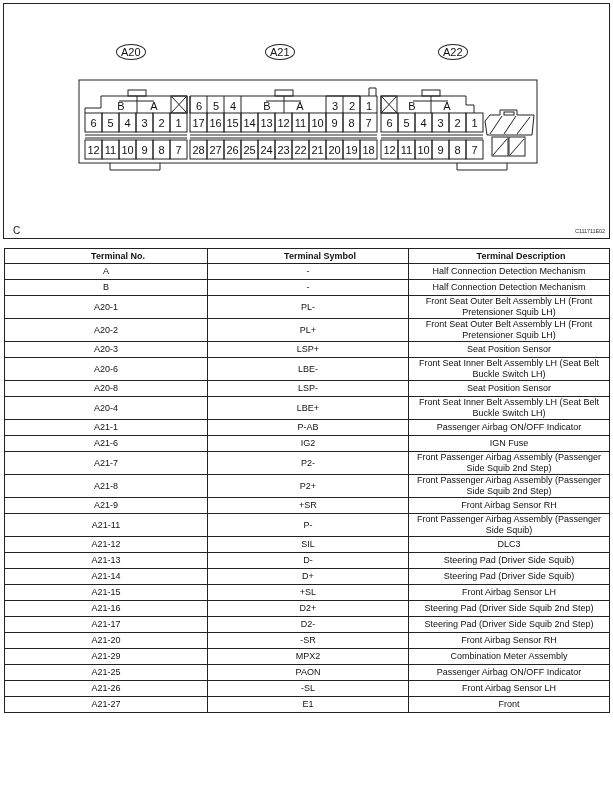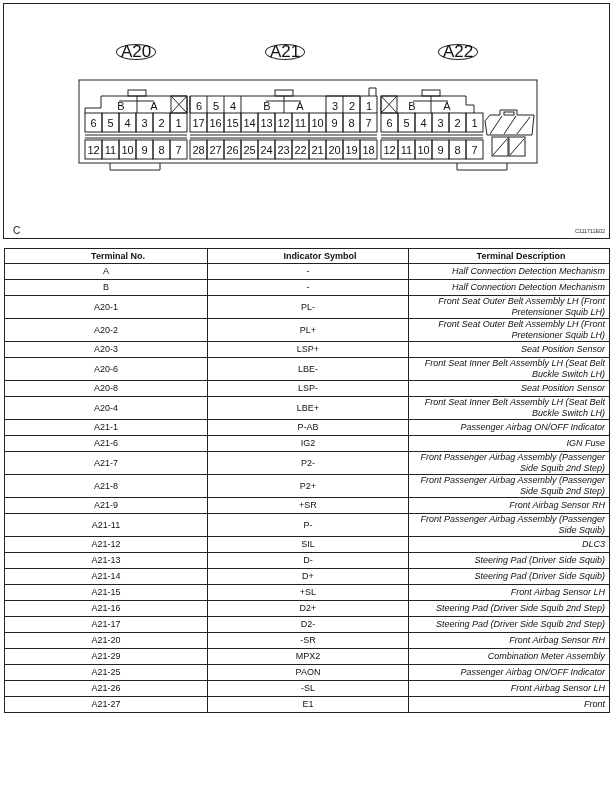--- a/index.html
+++ b/index.html
@@ -1,26 +1,26 @@
 <!DOCTYPE html>
 <html><head>
 <meta charset="utf-8">
 <style>
   html, body { margin: 0; padding: 0; background: #fff; }
   body { width: 613px; height: 811px; position: relative; overflow: hidden; font-family: "Liberation Sans", sans-serif; color: #111; }
   .figure { position: absolute; left: 3px; top: 3px; width: 607px; height: 236px; border: 1px solid #222; box-sizing: border-box; background: #fff; }
   .figure svg { position: absolute; left: 0; top: 0; }
   .fig-label { position: absolute; left: 9px; top: 221px; font-size: 10px; }
   .fig-code { position: absolute; right: 4px; top: 224px; font-size: 5.5px; color: #333; letter-spacing: -0.1px; }
-  .conn-label { position: absolute; font-size: 17px; border: 1px solid #222; border-radius: 50%; padding: 0 4px; height: 14px; line-height: 14px; text-align: center; background: #fff; }
+  .conn-label { position: absolute; font-size: 11px; border: 1px solid #222; border-radius: 50%; padding: 0 4px; height: 14px; line-height: 14px; text-align: center; background: #fff; }
   table.terms { position: absolute; left: 4px; top: 248px; width: 605px; border-collapse: collapse; font-size: 9px; table-layout: fixed; }
   table.terms th, table.terms td { border: 1px solid #222; padding: 0 4px; line-height: 11px; }
   table.terms th { height: 14px; font-weight: bold; text-align: center; font-size: 9px; padding-left: 28px; }
   table.terms td.c { text-align: center; }
-  table.terms td.d { text-align: right; font-style: italic; }
+  table.terms td.d { text-align: center; }
   table.terms tr.single td { height: 15px; }
   table.terms tr.double td { height: 22px; }
   col.c1 { width: 203px; } col.c2 { width: 201px; } col.c3 { width: 201px; }
 </style>
 </head>
 <body>
 
 <div class="figure">
   <svg id="conn-svg" width="605" height="234">
       <rect x="75" y="76" width="458" height="83" stroke="#222" stroke-width="1" fill="none"></rect>
@@ -176,21 +176,21 @@
 
 <table class="terms">
   <colgroup>
       <col class="c1">
       <col class="c2">
       <col class="c3">
     </colgroup>
   <thead>
     <tr>
       <th>Terminal No.</th>
-      <th>Indicator Symbol</th>
+      <th>Terminal Symbol</th>
       <th>Terminal Description</th>
     </tr>
   </thead>
   <tbody id="tbody">
       <tr class="single">
         <td class="c">A</td>
         <td class="c">-</td>
         <td class="d">Half Connection Detection Mechanism</td>
       </tr>
       <tr class="single">

